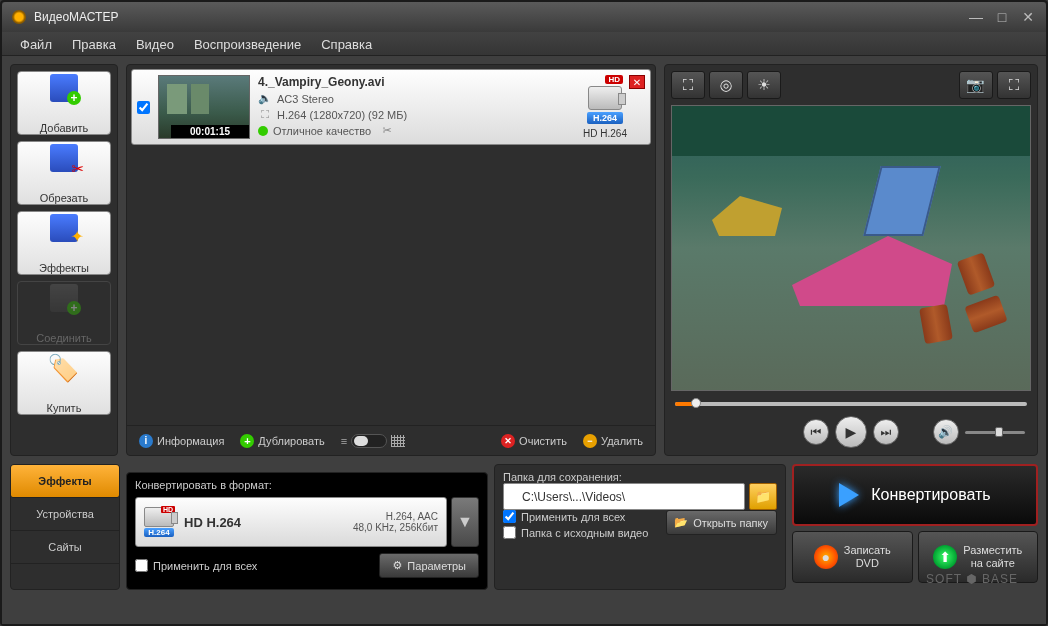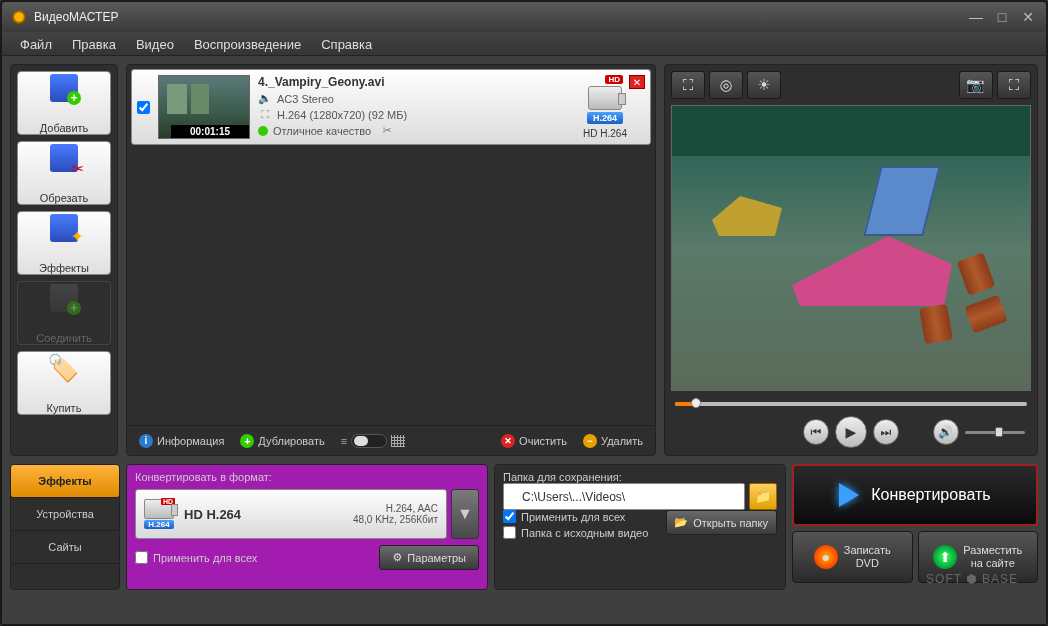--- a/index.html
+++ b/index.html
@@ -82,21 +82,21 @@
 .pv-controls { height: 34px; display:flex; align-items:center; justify-content:center; gap:6px; position:relative; margin-top:2px; }
 .pv-ctl { width:26px; height:26px; background:linear-gradient(180deg,#eee,#bbb); border:1px solid #666; border-radius:50%; display:flex; align-items:center; justify-content:center; color:#333; font-size:12px; cursor:pointer; }
 .pv-ctl.play { width:32px; height:32px; font-size:14px; }
 .pv-vol { position:absolute; right:6px; display:flex; align-items:center; gap:6px; }
 .pv-vol-track { width:60px; height:3px; background:#888; border-radius:2px; position:relative; }
 .pv-vol-knob { position:absolute; left:50%; top:-4px; width:8px; height:10px; background:#ddd; border:1px solid #666; border-radius:2px; }
 .lower { display:flex; gap:6px; height: 126px; }
 .tabs-col { width: 110px; background:#2e2e2e; border:1px solid #222; border-radius:4px; display:flex; flex-direction:column; }
 .tab { height:33px; display:flex; align-items:center; justify-content:center; font-size:11px; color:#ccc; border-bottom:1px solid #222; cursor:pointer; }
 .tab.active { background: linear-gradient(180deg,#ffb33a,#e08a00); color:#222; font-weight:bold; border-radius:3px; }
-.format-panel { width: 362px; background:#a21caf; border:1px solid #222; border-radius:4px; padding:6px 8px; display:flex; flex-direction:column; gap:6px; }
+.format-panel { width: 362px; background:#000000; border:1px solid #222; border-radius:4px; padding:6px 8px; display:flex; flex-direction:column; gap:6px;margin-top:8px; }
 .panel-title { color:#ccc; font-size:11px; }
 .fmt-row { display:flex; gap:4px; }
 .fmt-box { flex:1; height:50px; background: linear-gradient(180deg,#fdfdfd,#dadada); border:1px solid #888; border-radius:3px; display:flex; align-items:center; padding:0 8px; gap:10px; }
 .fmt-icon { display:flex; flex-direction:column; align-items:center; }
 .fmt-cam { width:30px; height:20px; background:linear-gradient(180deg,#eee,#bbb); border:1px solid #888; border-radius:2px; position:relative;}
 .fmt-cam::after{content:"";position:absolute;right:-5px;top:4px;width:5px;height:10px;background:#ccc;border:1px solid #888;}
 .fmt-hd {background:#c00;color:#fff;font-size:7px;padding:0 2px;border-radius:1px;font-weight:bold;position:absolute;top:-2px;right:-2px;}
 .fmt-h264-b { background:linear-gradient(180deg,#4aa0ff,#1a60c0); color:#fff; font-size:8px; font-weight:bold; padding:0 4px; border-radius:2px; margin-top:1px; }
 .fmt-info { flex:1; display:flex; flex-direction:column; font-size:11px; }
 .fmt-name { font-weight:bold; color:#333; font-size:13px; }

